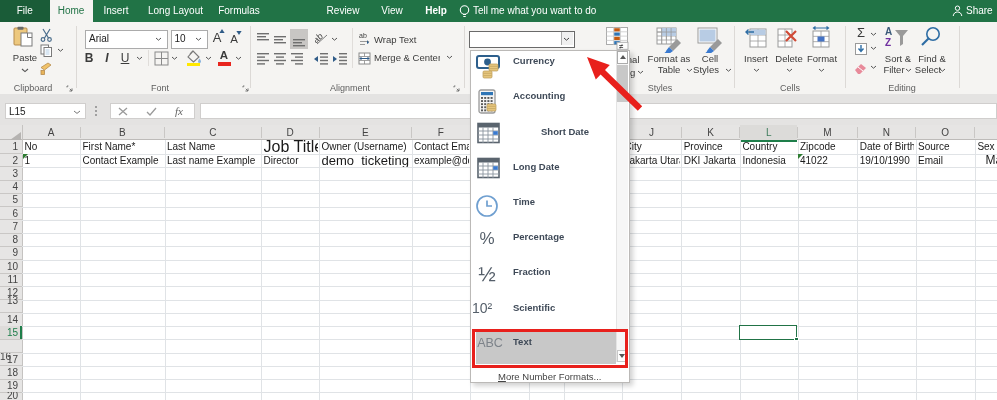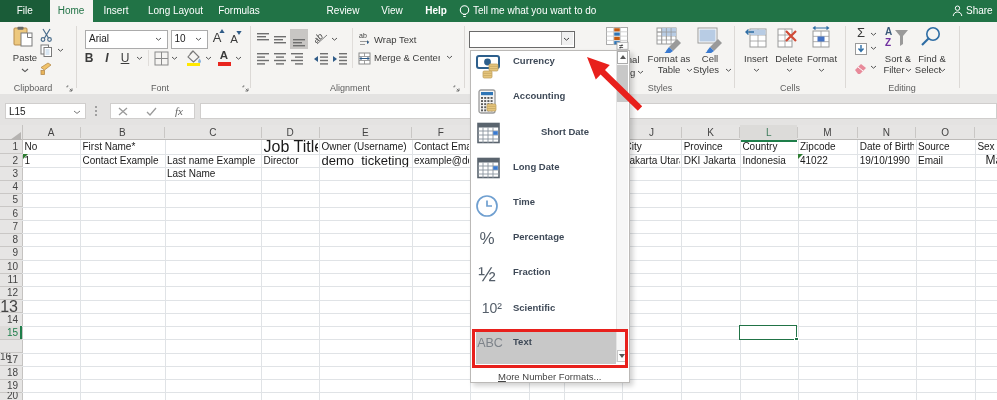--- a/index.html
+++ b/index.html
@@ -392,21 +392,21 @@
 <div style="left:0px;top:233.19px;width:18px;height:13.27px;font-size:10px;color:#444;text-align:right;line-height:13.27px;font-weight:normal;white-space:nowrap;overflow:hidden;">8</div>
 <div style="left:0px;top:245.96px;width:22px;height:1px;background:#c9c7c5;"></div>
 <div style="left:0px;top:246.46px;width:18px;height:13.27px;font-size:10px;color:#444;text-align:right;line-height:13.27px;font-weight:normal;white-space:nowrap;overflow:hidden;">9</div>
 <div style="left:0px;top:259.23px;width:22px;height:1px;background:#c9c7c5;"></div>
 <div style="left:0px;top:259.73px;width:18px;height:13.27px;font-size:10px;color:#444;text-align:right;line-height:13.27px;font-weight:normal;white-space:nowrap;overflow:hidden;">10</div>
 <div style="left:0px;top:272.5px;width:22px;height:1px;background:#c9c7c5;"></div>
 <div style="left:0px;top:273.0px;width:18px;height:13.27px;font-size:10px;color:#444;text-align:right;line-height:13.27px;font-weight:normal;white-space:nowrap;overflow:hidden;">11</div>
 <div style="left:0px;top:285.77px;width:22px;height:1px;background:#c9c7c5;"></div>
 <div style="left:0px;top:286.27px;width:18px;height:13.27px;font-size:10px;color:#444;text-align:right;line-height:13.27px;font-weight:normal;white-space:nowrap;overflow:hidden;">12</div>
 <div style="left:0px;top:299.03999999999996px;width:22px;height:1px;background:#c9c7c5;"></div>
-<div style="left:0px;top:300px;width:18px;height:13.27px;font-size:16px;color:#444;text-align:right;line-height:13.27px;font-weight:normal;white-space:nowrap;overflow:hidden;">13</div>
+<div style="left:0px;top:294px;width:18px;height:13.27px;font-size:10px;color:#444;text-align:right;line-height:13.27px;font-weight:normal;white-space:nowrap;overflow:hidden;">13</div>
 <div style="left:0px;top:312.31px;width:22px;height:1px;background:#c9c7c5;"></div>
 <div style="left:0px;top:312.81px;width:18px;height:13.27px;font-size:10px;color:#444;text-align:right;line-height:13.27px;font-weight:normal;white-space:nowrap;overflow:hidden;">14</div>
 <div style="left:0px;top:325.58px;width:22px;height:1px;background:#c9c7c5;"></div>
 <div style="left:0px;top:326.08000000000004px;width:22px;height:13.27px;background:#dedcda;border-right:2.4px solid #1e7e4a;box-sizing:border-box;"></div>
 <div style="left:0px;top:326.08000000000004px;width:18px;height:13.27px;font-size:10px;color:#1e7e4a;text-align:right;line-height:13.27px;font-weight:normal;white-space:nowrap;overflow:hidden;">15</div>
 <div style="left:0px;top:338.85px;width:22px;height:1px;background:#c9c7c5;"></div>
 <div style="left:0px;top:350px;width:18px;height:13.27px;font-size:10px;color:#444;text-align:left;line-height:13.27px;font-weight:normal;white-space:nowrap;overflow:hidden;">16</div>
 <div style="left:0px;top:352.12px;width:22px;height:1px;background:#c9c7c5;"></div>
 <div style="left:0px;top:352.62px;width:18px;height:13.27px;font-size:10px;color:#444;text-align:right;line-height:13.27px;font-weight:normal;white-space:nowrap;overflow:hidden;">17</div>
 <div style="left:0px;top:365.39px;width:22px;height:1px;background:#c9c7c5;"></div>
@@ -446,21 +446,21 @@
 <div style="left:22px;top:299.54px;width:975px;height:1px;background:#e0e3e6;"></div>
 <div style="left:22px;top:312.81px;width:975px;height:1px;background:#e0e3e6;"></div>
 <div style="left:22px;top:326.08000000000004px;width:975px;height:1px;background:#e0e3e6;"></div>
 <div style="left:22px;top:339.35px;width:975px;height:1px;background:#e0e3e6;"></div>
 <div style="left:22px;top:352.62px;width:975px;height:1px;background:#e0e3e6;"></div>
 <div style="left:22px;top:365.89px;width:975px;height:1px;background:#e0e3e6;"></div>
 <div style="left:22px;top:379.15999999999997px;width:975px;height:1px;background:#e0e3e6;"></div>
 <div style="left:22px;top:392.43px;width:975px;height:1px;background:#e0e3e6;"></div>
 <div style="left:24.5px;top:140.3px;width:54.5px;height:13.27px;font-size:10px;color:#1a1a1a;text-align:left;line-height:13.27px;font-weight:normal;white-space:nowrap;overflow:hidden;">No</div>
 <div style="left:82.5px;top:140.3px;width:81.0px;height:13.27px;font-size:10px;color:#1a1a1a;text-align:left;line-height:13.27px;font-weight:normal;white-space:nowrap;overflow:hidden;">First Name*</div>
-<div style="left:167.0px;top:140.3px;width:93.0px;height:13.27px;font-size:10px;color:#1a1a1a;text-align:left;line-height:13.27px;font-weight:normal;white-space:nowrap;overflow:hidden;margin-top:27px;">Last Name</div>
+<div style="left:167.0px;top:140.3px;width:93.0px;height:13.27px;font-size:10px;color:#1a1a1a;text-align:left;line-height:13.27px;font-weight:normal;white-space:nowrap;overflow:hidden;">Last Name</div>
 <div style="left:263.5px;top:140.3px;width:54.5px;height:13.27px;font-size:16px;color:#1a1a1a;text-align:left;line-height:13.27px;font-weight:normal;white-space:nowrap;overflow:hidden;">Job Title</div>
 <div style="left:321.5px;top:140.3px;width:89.0px;height:13.27px;font-size:10px;color:#1a1a1a;text-align:left;line-height:13.27px;font-weight:normal;white-space:nowrap;overflow:hidden;">Owner (Username)</div>
 <div style="left:414.0px;top:140.3px;width:55.0px;height:13.27px;font-size:10px;color:#1a1a1a;text-align:left;line-height:13.27px;font-weight:normal;white-space:nowrap;overflow:hidden;">Contact Email*</div>
 <div style="left:624.5px;top:140.3px;width:55.700000000000045px;height:13.27px;font-size:10px;color:#1a1a1a;text-align:left;line-height:13.27px;font-weight:normal;white-space:nowrap;overflow:hidden;">City</div>
 <div style="left:683.7px;top:140.3px;width:55.19999999999993px;height:13.27px;font-size:10px;color:#1a1a1a;text-align:left;line-height:13.27px;font-weight:normal;white-space:nowrap;overflow:hidden;">Province</div>
 <div style="left:742.4px;top:140.3px;width:54.10000000000002px;height:13.27px;font-size:10px;color:#1a1a1a;text-align:left;line-height:13.27px;font-weight:normal;white-space:nowrap;overflow:hidden;">Country</div>
 <div style="left:800.0px;top:140.3px;width:56.200000000000045px;height:13.27px;font-size:10px;color:#1a1a1a;text-align:left;line-height:13.27px;font-weight:normal;white-space:nowrap;overflow:hidden;">Zipcode</div>
 <div style="left:859.7px;top:140.3px;width:54.799999999999955px;height:13.27px;font-size:10px;color:#1a1a1a;text-align:left;line-height:13.27px;font-weight:normal;white-space:nowrap;overflow:hidden;">Date of Birth</div>
 <div style="left:918.0px;top:140.3px;width:55.89999999999998px;height:13.27px;font-size:10px;color:#1a1a1a;text-align:left;line-height:13.27px;font-weight:normal;white-space:nowrap;overflow:hidden;">Source</div>
 <div style="left:977.4px;top:140.3px;width:19.600000000000023px;height:13.27px;font-size:10px;color:#1a1a1a;text-align:left;line-height:13.27px;font-weight:normal;white-space:nowrap;overflow:hidden;">Sex (Male/Female)</div>
@@ -549,21 +549,21 @@
       <rect x="1" y="1.5" width="21" height="4" fill="#5a646e"></rect>
       <path d="M1 9h21M1 13h21M1 17h21M6 5.5V21M11 5.5V21M16 5.5V21" stroke="#8a949e" stroke-width="0.9"></path>
       <rect x="16.2" y="9.2" width="4.6" height="3.6" fill="#3a7ad0"></rect>
     </svg>
 <svg style="left:475px;top:194px;" width="24" height="24" viewBox="0 0 24 24">
       <circle cx="12" cy="12" r="10" fill="none" stroke="#6f9fd0" stroke-width="1.7"></circle>
       <path d="M12 6.5V12h5" stroke="#6f9fd0" stroke-width="1.7" fill="none"></path>
     </svg>
 <div style="left:474px;top:229px;width:26px;height:20px;font-size:17px;color:#555f6a;text-align:center;line-height:20px;font-weight:normal;white-space:nowrap;overflow:hidden;">%</div>
 <div style="left:472px;top:262px;width:30px;height:24px;font-size:21px;color:#555f6a;text-align:center;line-height:24px;font-weight:normal;white-space:nowrap;overflow:hidden;">½</div>
-<div style="left:472px;top:299px;width:30px;height:18px;font-size:14px;color:#555f6a;text-align:right;line-height:18px;font-weight:normal;white-space:nowrap;overflow:hidden;">10²</div>
+<div style="left:472px;top:299px;width:30px;height:18px;font-size:14px;color:#555f6a;text-align:left;line-height:18px;font-weight:normal;white-space:nowrap;overflow:hidden;">10²</div>
 <div style="left:474px;top:335px;width:32px;height:16px;font-size:12.5px;color:#7d838a;text-align:center;line-height:16px;font-weight:normal;white-space:nowrap;overflow:hidden;">ABC</div>
 <div style="left:615.5px;top:50.5px;width:12px;height:311.5px;background:#f6f6f6;border-left:1px solid #e4e4e4;box-sizing:border-box;"></div>
 <div style="left:616.5px;top:50.5px;width:11.5px;height:13px;background:#fdfdfd;border:1px solid #ababab;box-sizing:border-box;"></div>
 <svg style="left:619.5px;top:55px;" width="6" height="4" viewBox="0 0 6 4">
       <path d="M3 0l3 4H0z" fill="#555"></path>
     </svg>
 <div style="left:616.5px;top:64.5px;width:11.5px;height:37px;background:#c8c8c8;"></div>
 <div style="left:616.5px;top:349.5px;width:11.5px;height:12.5px;background:#fdfdfd;border:1px solid #c8c8c8;box-sizing:border-box;"></div>
 <svg style="left:618.5px;top:353.5px;" width="6" height="4" viewBox="0 0 6 4">
       <path d="M3 4L0 0h6z" fill="#555"></path>

